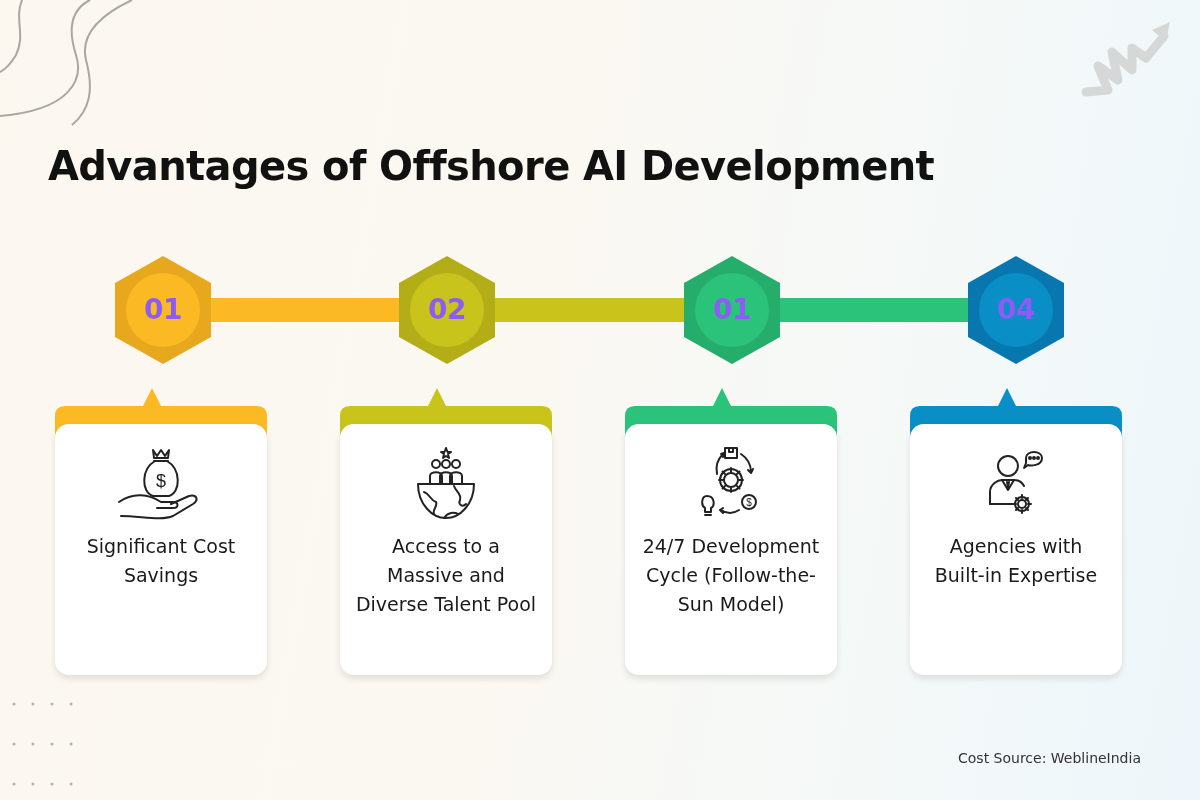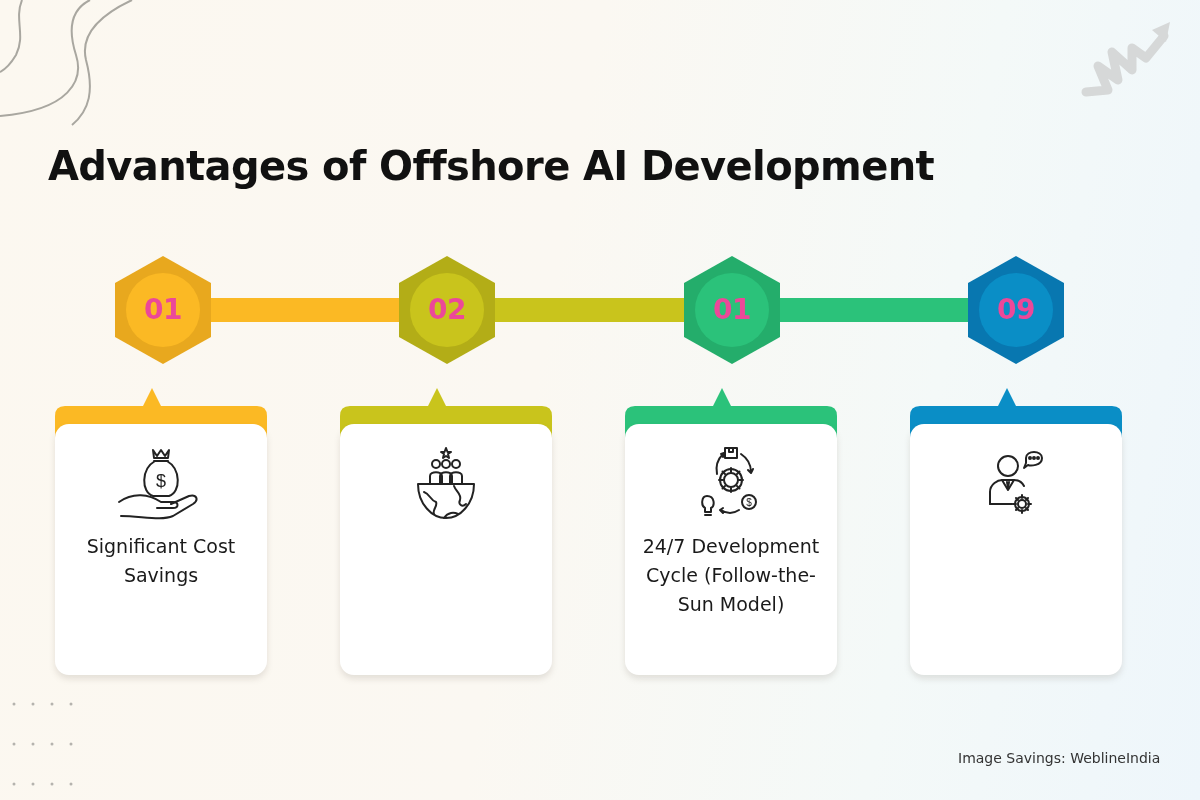--- a/index.html
+++ b/index.html
@@ -13,21 +13,21 @@
   .deco-dots { position: absolute; left: 10px; top: 700px; }
   .title {
     position: absolute; left: 0; top: 143px; width: 982px; text-align: center;
     font-size: 40px; font-weight: bold; color: #111; letter-spacing: -0.6px;
   }
   .connector { position: absolute; top: 298px; height: 24px; }
   .hex { position: absolute; width: 96px; height: 108px; top: 256px; }
   .hex svg { position: absolute; left: 0; top: 0; }
   .hex-num {
     position: absolute; left: 0; top: 0; width: 96px; height: 108px;
-    line-height: 108px; text-align: center; color: #ec4899;
+    line-height: 108px; text-align: center; color: #8b5cf6;
     font-weight: bold; font-size: 28px; letter-spacing: -0.5px;
   }
   .card-wrap { position: absolute; top: 386px; width: 212px; height: 292px; }
   .tab { position: absolute; left: 0; top: 0; }
   .card {
     position: absolute; left: 0; top: 38px; width: 212px; height: 251px;
     background: #fff; border-radius: 14px;
     box-shadow: 0 4px 6px rgba(120,110,100,0.18);
   }
   .card-icon { position: absolute; left: 56px; top: 20px; width: 100px; height: 80px; }
@@ -95,21 +95,21 @@
     <polygon points="48,0 96,27 96,81 48,108 0,81 0,27" fill="#24ad6b"></polygon>
     <circle cx="48" cy="54" r="37" fill="#2bc27a"></circle>
   </svg>
   <div class="hex-num">01</div>
 </div>
 <div class="hex" style="left:968px;">
   <svg width="96" height="108" viewBox="0 0 96 108">
     <polygon points="48,0 96,27 96,81 48,108 0,81 0,27" fill="#0877b0"></polygon>
     <circle cx="48" cy="54" r="37" fill="#0a8ec6"></circle>
   </svg>
-  <div class="hex-num">09</div>
+  <div class="hex-num">04</div>
 </div>
 
 <div class="card-wrap" style="left:55px;">
   <svg class="tab" width="212" height="60" viewBox="0 0 212 60">
     <path d="M0 60 L0 30 Q0 20 10 20 L88 20 L97 2 L106 20 L202 20 Q212 20 212 30 L212 60 Z" fill="#fbb924"></path>
   </svg>
   <div class="card">
     <svg class="card-icon" viewBox="0 0 100 80" fill="none" stroke="#222" stroke-width="2" stroke-linecap="round" stroke-linejoin="round">
       <path d="M42 6 L46 12 L50 6 L54 12 L58 6 L57 14 L43 14 Z"></path>
       <path d="M43 17 L57 17"></path>
@@ -133,20 +133,21 @@
         <circle cx="50" cy="20" r="4"></circle>
         <circle cx="60" cy="20" r="4"></circle>
       <path d="M34 40 L34 32 C 34 27, 46 27, 46 32 L46 40"></path>
       <path d="M44 40 L44 32 C 44 27, 56 27, 56 32 L56 40"></path>
       <path d="M54 40 L54 32 C 54 27, 66 27, 66 32 L66 40"></path>
       <path d="M22 40 L78 40 C 78 60, 64 74, 50 74 C 36 74, 22 60, 22 40 Z"></path>
       <path d="M28 48 C 34 50, 34 56, 40 58 C 42 62, 36 66, 38 70"></path>
       <path d="M58 42 C 60 48, 66 50, 64 56 C 62 60, 66 64, 70 60"></path>
       <path d="M48 74 C 52 68, 58 68, 62 70"></path>
     </svg>
+    <div class="card-text">Access to a Massive and Diverse Talent Pool</div>
   </div>
 </div>
 
 <div class="card-wrap" style="left:625px;">
   <svg class="tab" width="212" height="60" viewBox="0 0 212 60">
     <path d="M0 60 L0 30 Q0 20 10 20 L88 20 L97 2 L106 20 L202 20 Q212 20 212 30 L212 60 Z" fill="#2bc27a"></path>
   </svg>
   <div class="card">
     <svg class="card-icon" viewBox="0 0 100 80" fill="none" stroke="#222" stroke-width="2" stroke-linecap="round" stroke-linejoin="round">
       <rect x="44" y="4" width="12" height="10"></rect>
@@ -178,16 +179,17 @@
       <path d="M41 38 L42 44 L43 38"></path>
       <path d="M24 60 L46 60"></path>
       <path d="M60 14 C 60 6, 76 6, 76 14 C 76 22, 64 22, 62 21 L58 24 L60 19 C 60 17, 60 16, 60 14 Z"></path>
       <circle cx="64" cy="14" r="1"></circle>
         <circle cx="68" cy="14" r="1"></circle>
         <circle cx="72" cy="14" r="1"></circle>
       <circle cx="56" cy="60" r="4"></circle>
       <path d="M56 51 L56 54 M56 66 L56 69 M47 60 L50 60 M62 60 L65 60 M50 54 L52 56 M60 64 L62 66 M50 66 L52 64 M60 56 L62 54"></path>
       <circle cx="56" cy="60" r="7"></circle>
     </svg>
+    <div class="card-text">Agencies with Built-in Expertise</div>
   </div>
 </div>
 
-<div class="source">Image Savings: WeblineIndia</div>
+<div class="source">Cost Source: WeblineIndia</div>
 
 </body></html>

